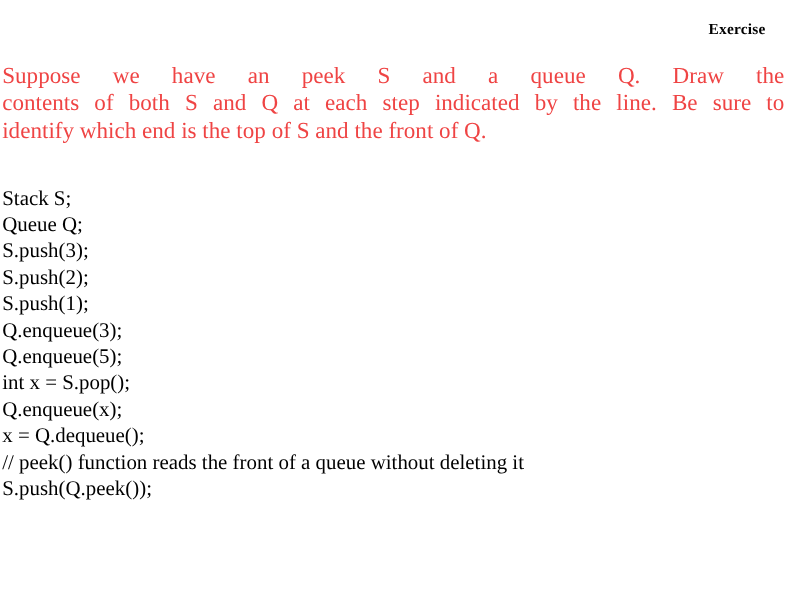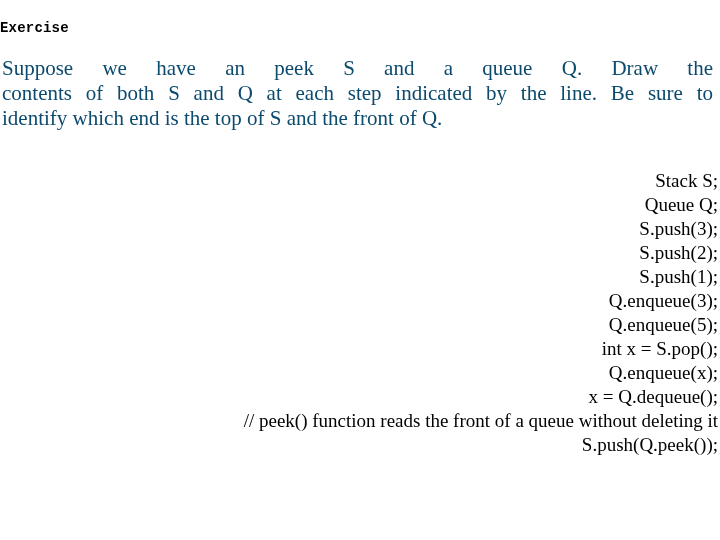--- a/index.html
+++ b/index.html
@@ -20,38 +20,38 @@
     width: 720px;
     height: 540px;
     background: #ffffff;
     box-sizing: border-box;
   }
   .slide-title {
     position: absolute;
     left: 0;
     top: 19px;
     width: 696px;
-    text-align: left;
-    font-family: Liberation Mono, monospace;
+    text-align: right;
+    font-family: Liberation Serif, serif;
     font-weight: bold;
     font-size: 14px;
     line-height: 18px;
     letter-spacing: 0.2px;
     color: #000000;
   }
   .intro {
     position: absolute;
     left: 2px;
     top: 56px;
     width: 711px;
     font-size: 21px;
     line-height: 25px;
     text-align: justify;
     text-justify: inter-word;
-    color: #0c4a6e;
+    color: #ef4444;
   }
   .intro-line {
     display: block;
     white-space: nowrap;
   }
   .intro-line.justified {
     display: flex;
     justify-content: space-between;
     white-space: nowrap;
   }
@@ -59,21 +59,20 @@
     white-space: pre;
   }
   .code-block {
     position: absolute;
     left: 2px;
     top: 169px;
     width: 716px;
     font-size: 19px;
     line-height: 24px;
     color: #000000;
-    text-align: right;
   }
   .code-line {
     display: block;
     white-space: pre;
     height: 24px;
   }
   .code-line.comment {
     letter-spacing: 0px;
   }
 </style>

